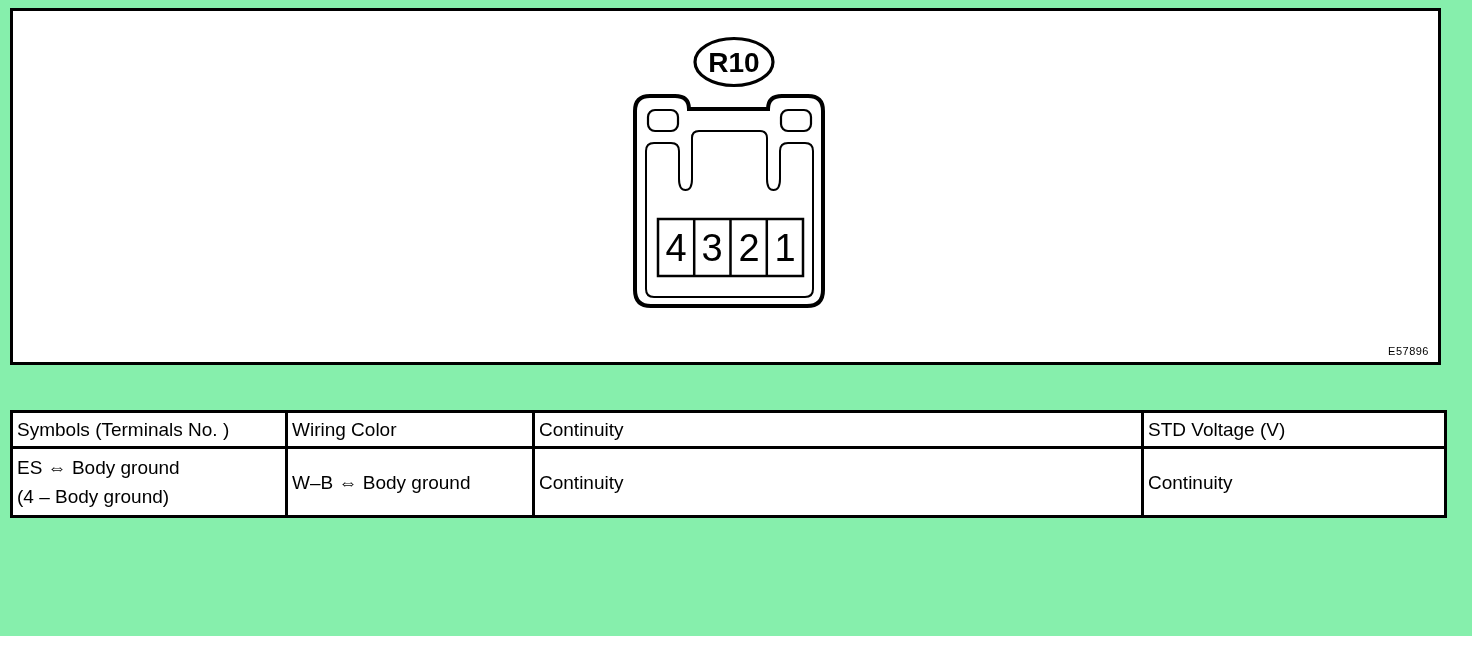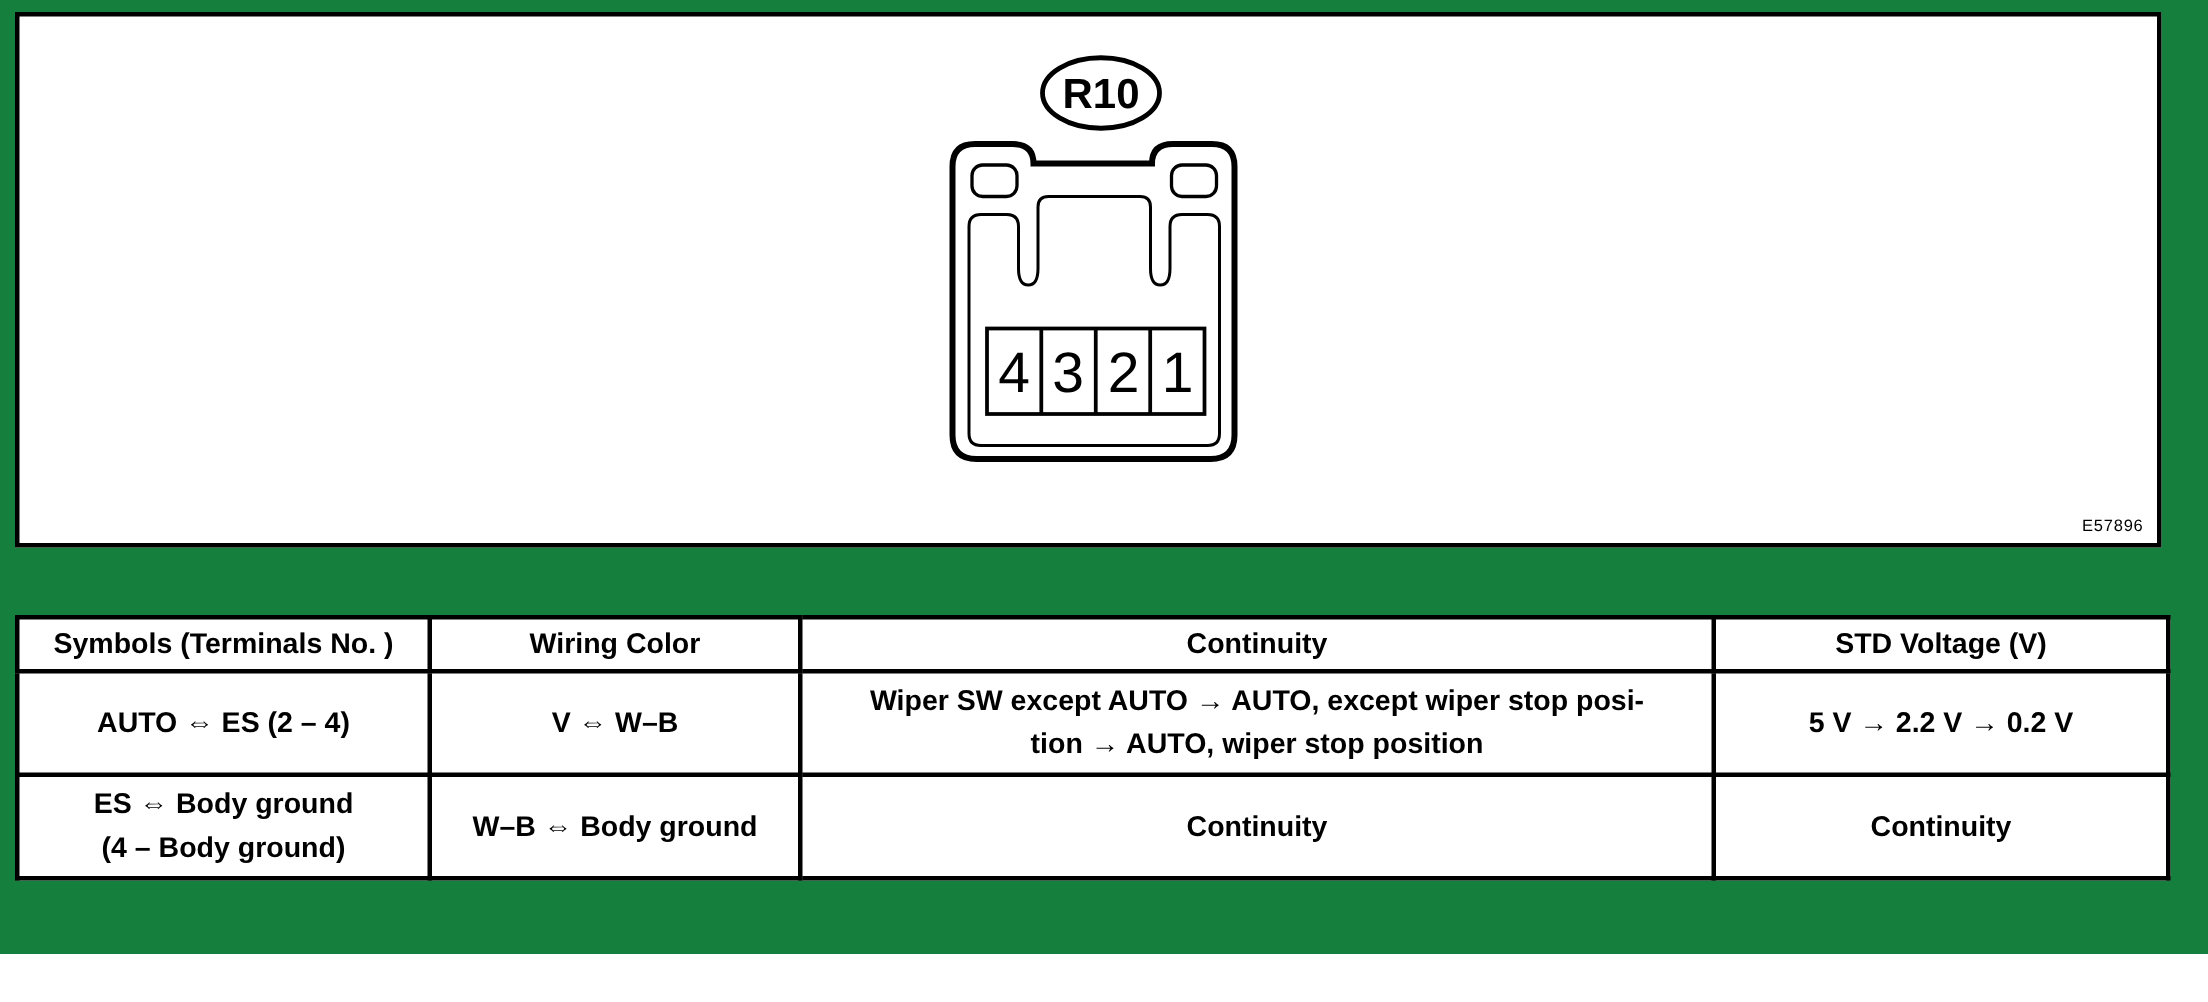--- a/index.html
+++ b/index.html
@@ -5,21 +5,21 @@
   html, body {
     margin: 0;
     padding: 0;
     background: #ffffff;
     width: 1472px;
     height: 668px;
     font-family: "Liberation Sans", sans-serif;
     color: #000000;
     position: relative;
   }
-  .page { position: absolute; left: 0; top: 0; width: 1472px; height: 636px; background: #15803d; }
+  .page { position: absolute; left: 0; top: 0; width: 1472px; height: 636px; background: #86efac; }
 
   
   .figure-box {
     position: absolute;
     left: 10px; top: 8px;
     width: 1425px; height: 351px;
     border: 3px solid #000000;
     background: #ffffff;
   }
   .connector-svg {
@@ -39,22 +39,22 @@
     position: absolute;
     left: 10px; top: 410px;
     width: 1434px;
     border-collapse: collapse;
     table-layout: fixed;
     background: #ffffff;
   }
   table.spec th, table.spec td {
     border: 3px solid #000000;
     font-size: 19px;
-    font-weight: bold;
-    text-align: center;
+    font-weight: normal;
+    text-align: left;
     vertical-align: middle;
     padding: 2px 4px;
     line-height: 29px;
     white-space: pre-line;
     overflow: hidden;
   }
   table.spec th { height: 29px; }
   tr.rh-s td { height: 29px; }
   tr.rh-l td { height: 62px; }
   td.cond {
@@ -113,27 +113,20 @@
         <col class="c4">
     </colgroup>
     <tbody>
         <tr>
       <th>Symbols (Terminals No. )</th>
       <th>Wiring Color</th>
       <th>Continuity</th>
       <th>STD Voltage (V)</th>
     </tr>
     <tr class="rh-l">
-      <td>AUTO ⇔ ES (2 – 4)</td>
-      <td>V ⇔ W–B</td>
-      <td class="cond">Wiper SW except AUTO → AUTO, except wiper stop posi-
-tion → AUTO, wiper stop position</td>
-      <td>5 V → 2.2 V → 0.2 V</td>
-    </tr>
-    <tr class="rh-l">
       <td>ES ⇔ Body ground
 (4 – Body ground)</td>
       <td>W–B ⇔ Body ground</td>
       <td class="cond">Continuity</td>
       <td>Continuity</td>
     </tr>
   </tbody>
     </table>
 
 </div>

